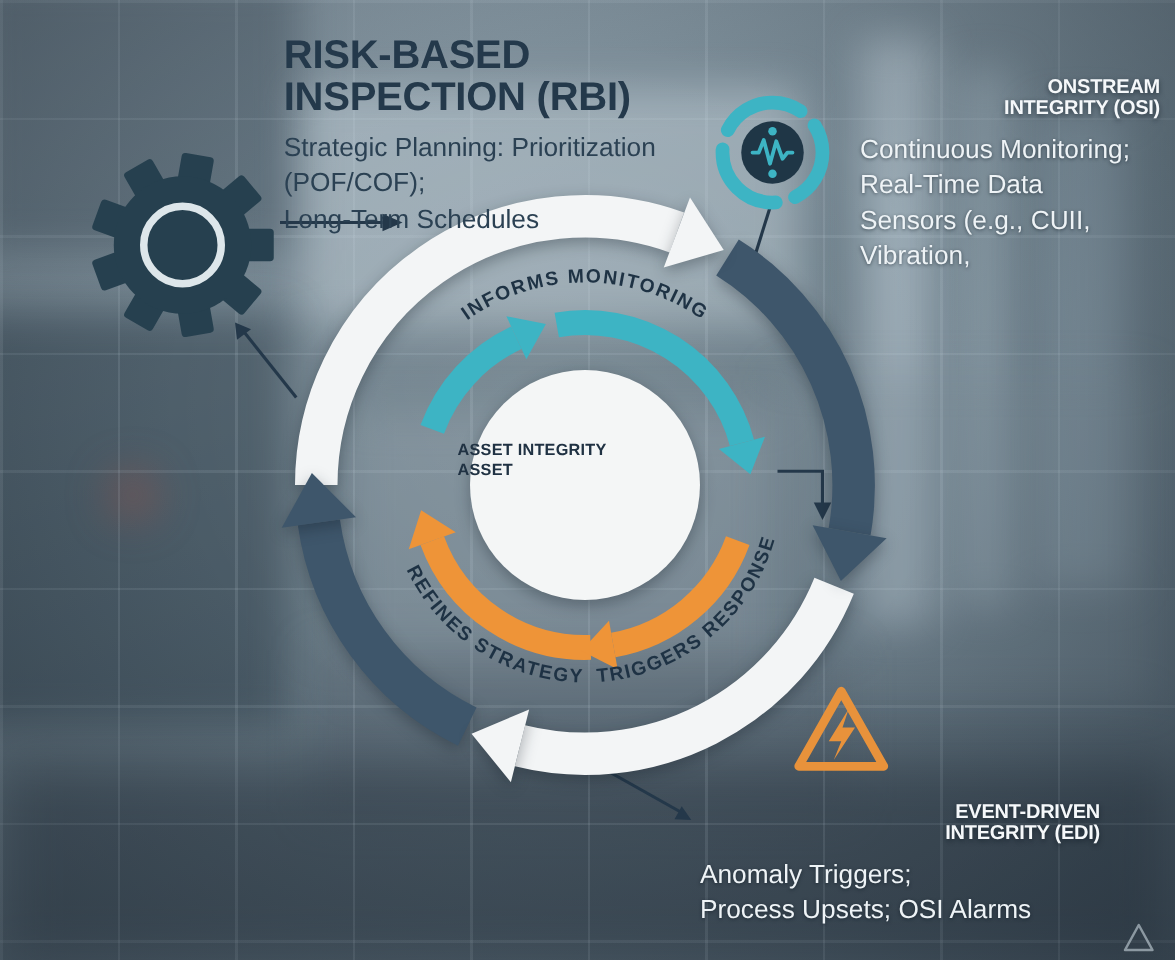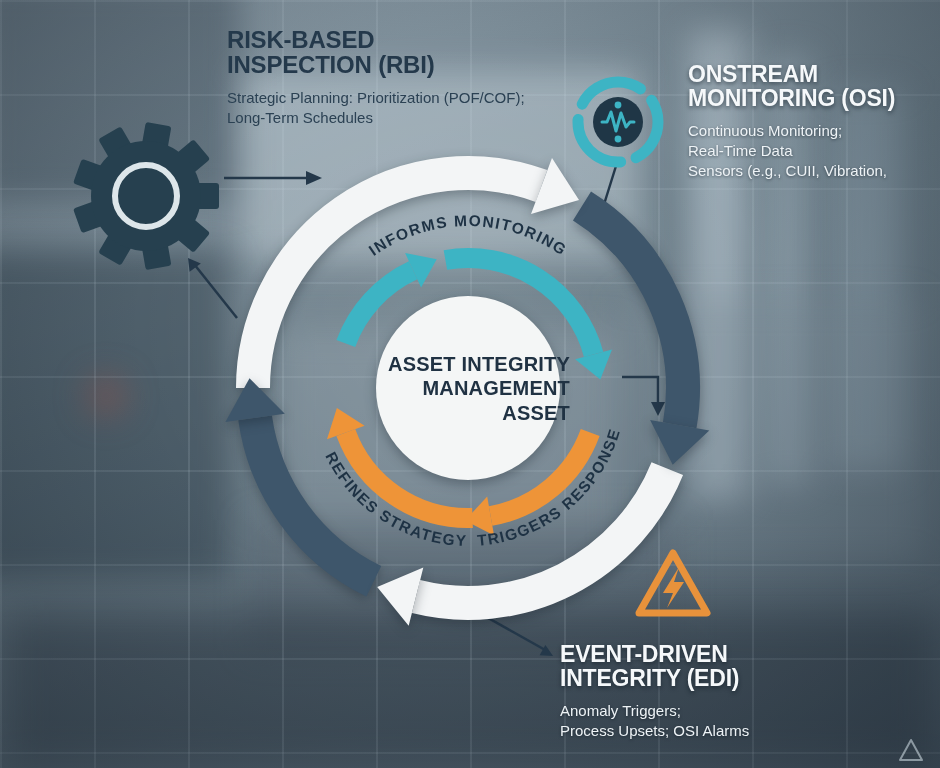--- a/index.html
+++ b/index.html
@@ -13,27 +13,27 @@
             repeating-linear-gradient(to right, rgba(205,220,230,0.13) 0 2px, transparent 2px 94px),
             repeating-linear-gradient(to bottom, rgba(205,220,230,0.11) 0 2px, transparent 2px 94px); }
   #vignette { position:absolute; inset:0; pointer-events:none;
           background:radial-gradient(ellipse at 48% 42%, rgba(255,255,255,0.10) 0%, rgba(25,35,45,0) 45%, rgba(18,28,38,0.42) 100%); }
   #diagram { position:absolute; left:0; top:0; }
   .shadow { filter:drop-shadow(0 4px 6px rgba(12,22,32,0.32)); }
   .curved-label { font-family:"Liberation Sans",sans-serif; font-size:15.5px; font-weight:bold;
                   letter-spacing:1.4px; fill:#1e3244; }
   .txtblock { position:absolute; }
   .heading { font-weight:700; line-height:1.06; letter-spacing:-0.2px; }
-  .heading.dark { color:#24394b; font-size:24px; }
-  .heading.light { color:#f5f8fa; font-size:23px; text-shadow:0 2px 4px rgba(10,20,30,0.55); }
-  .desc { margin-top:10px; font-size:15px; line-height:1.35; }
+  .heading.dark { color:#24394b; font-size:32px; }
+  .heading.light { color:#f5f8fa; font-size:16px; text-shadow:0 2px 4px rgba(10,20,30,0.55);text-align:right; }
+  .desc { margin-top:10px; font-size:21px; line-height:1.35; }
   .desc.dark { color:#2b4153; font-weight:500; }
   .desc.light { color:#eef3f6; text-shadow:0 1px 3px rgba(10,20,30,0.55); }
-  #center-text { position:absolute; left:366px; top:352px; width:204px; text-align:right;
-                 color:#203243; font-size:20px; font-weight:700; line-height:1.22; letter-spacing:0.2px; }
+  #center-text { position:absolute; left:366px; top:352px; width:204px; text-align:left;
+                 color:#203243; font-size:13px; font-weight:700; line-height:1.22; letter-spacing:0.2px; }
 </style>
 </head>
 <body>
 
 <div id="stage">
 
   <div>
     <div class="bg-shape" style="left:-20px; top:-20px; width:260px; height:220px; background:rgba(70,86,98,.5);"></div>
     <div class="bg-shape" style="left:690px; top:30px; width:58px; height:470px; background:rgba(200,214,224,.5);"></div>
     <div class="bg-shape" style="left:765px; top:55px; width:46px; height:430px; background:rgba(170,188,200,.45);"></div>
@@ -135,39 +135,38 @@
       <polygon points="679,567 663,593 673,593 667,608 684,582 674,582" fill="#e8923b"></polygon>
     </g>
 
     <g>
       <path d="M 911 740 L 922 760 L 900 760 Z" fill="none" stroke="rgba(215,227,235,0.55)" stroke-width="2" stroke-linejoin="round"></path>
     </g>
   </svg>
 
   <div id="center-text">
     <div>ASSET INTEGRITY</div>
-    <div>MANAGEMENT</div>
     <div>ASSET</div>
   </div>
 
   <div class="txtblock" style="left:227px; top:27px; width:360px;">
     <div class="heading dark">
       <div>RISK-BASED</div>
       <div>INSPECTION (RBI)</div>
     </div>
     <div class="desc dark">
       <div>Strategic Planning: Prioritization (POF/COF);</div>
       <div>Long-Term Schedules</div>
     </div>
   </div>
 
   <div class="txtblock" style="left:688px; top:62px; width:240px;">
     <div class="heading light">
       <div>ONSTREAM</div>
-      <div>MONITORING (OSI)</div>
+      <div>INTEGRITY (OSI)</div>
     </div>
     <div class="desc light">
       <div>Continuous Monitoring;</div>
       <div>Real-Time Data</div>
       <div>Sensors (e.g., CUII, Vibration,</div>
     </div>
   </div>
 
   <div class="txtblock" style="left:560px; top:642px; width:320px;">
     <div class="heading light">

